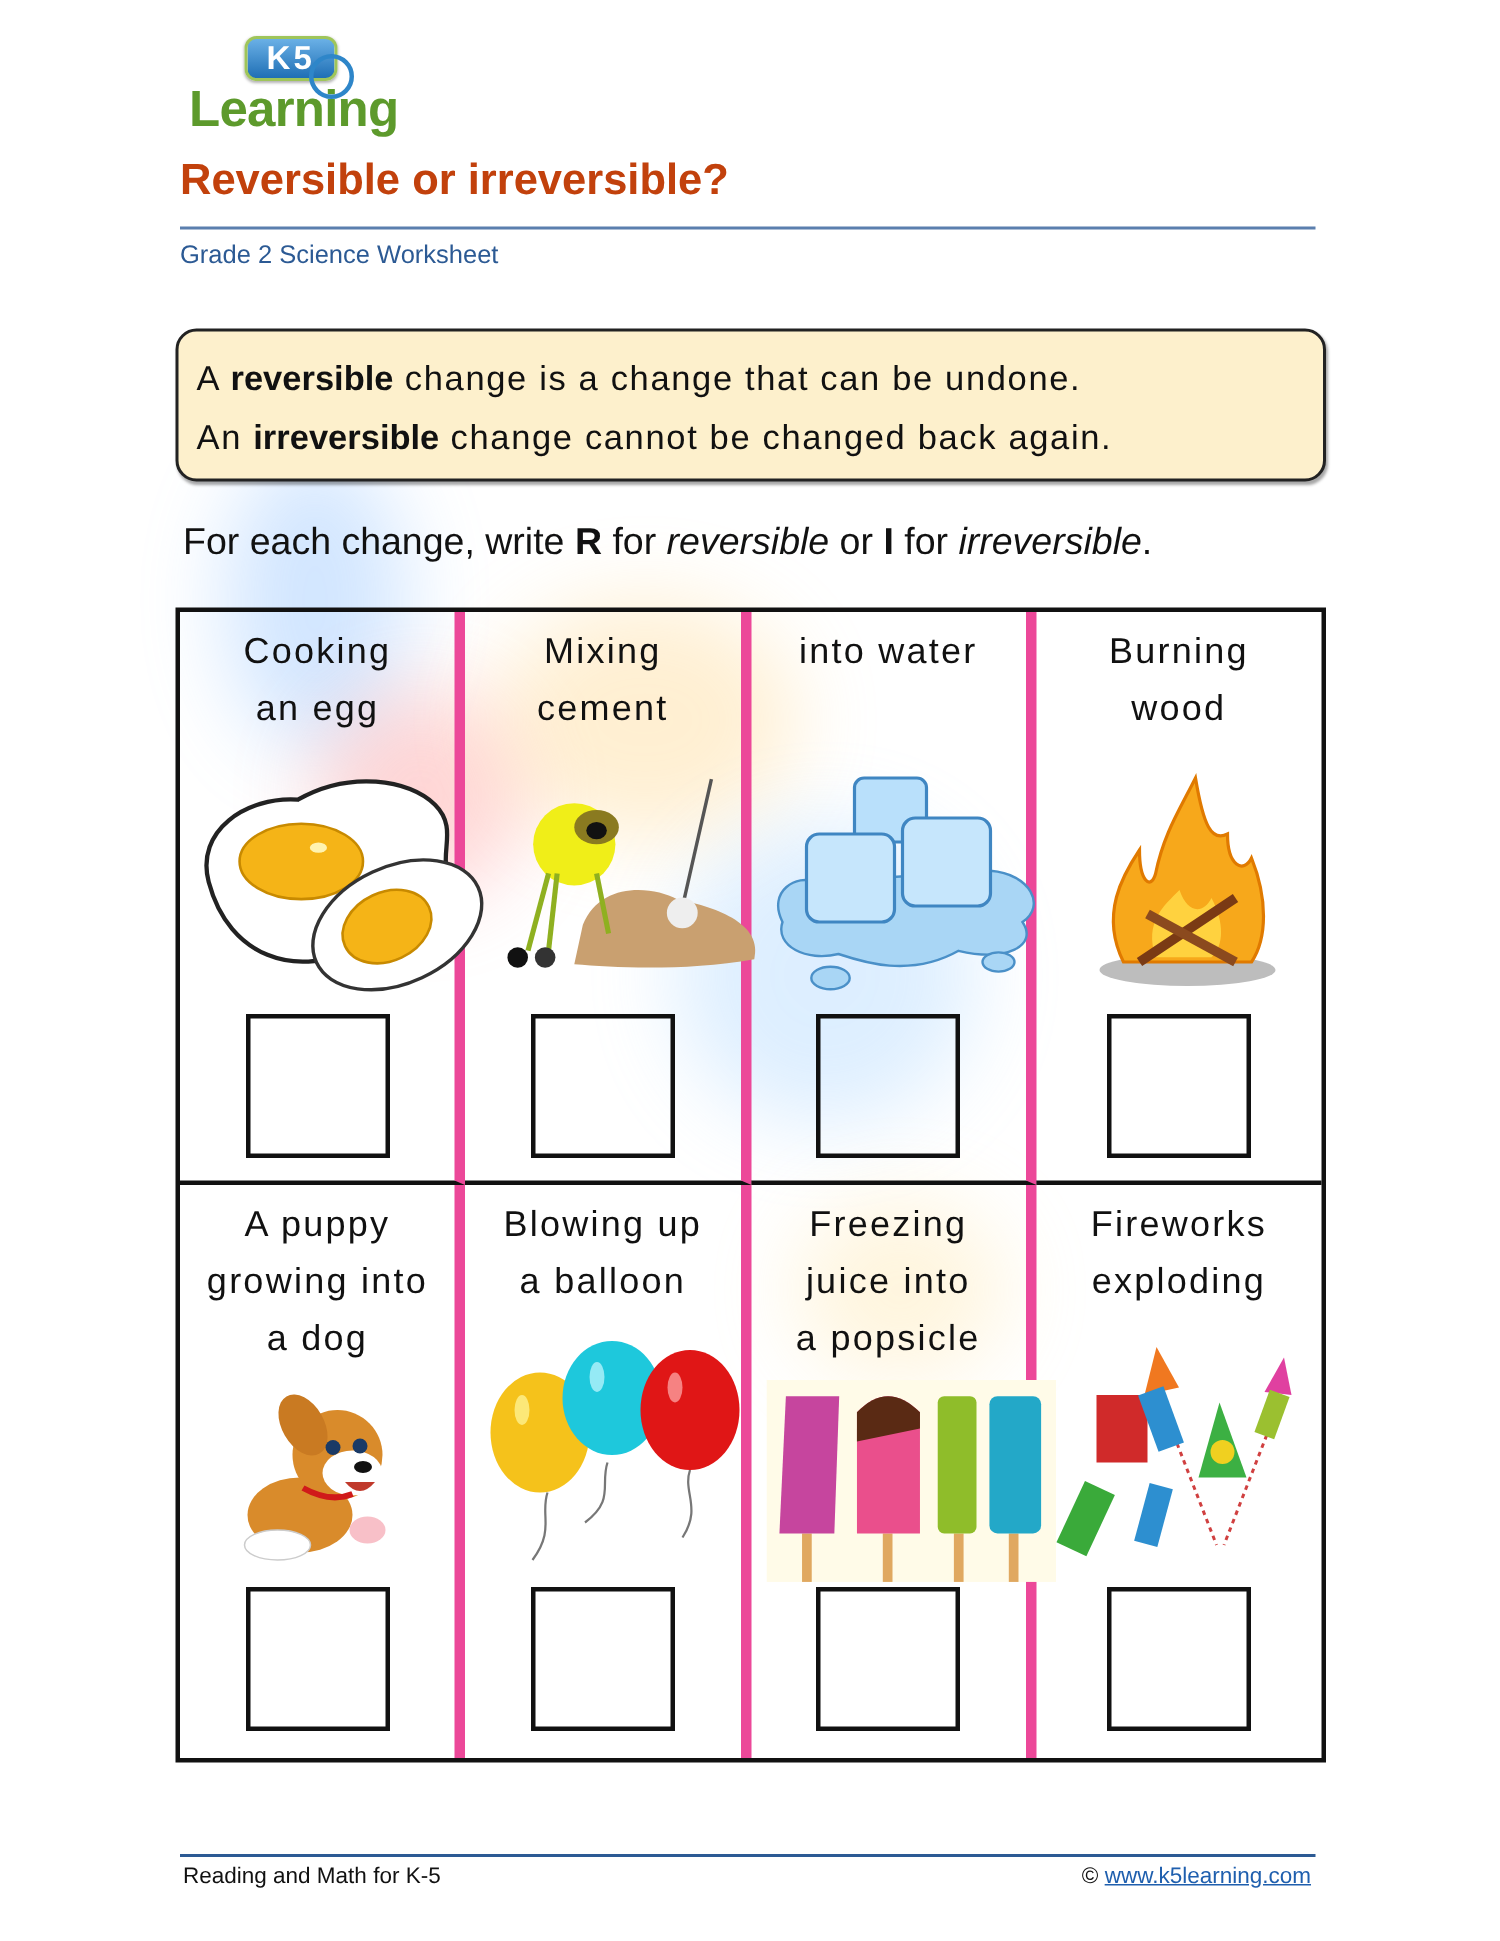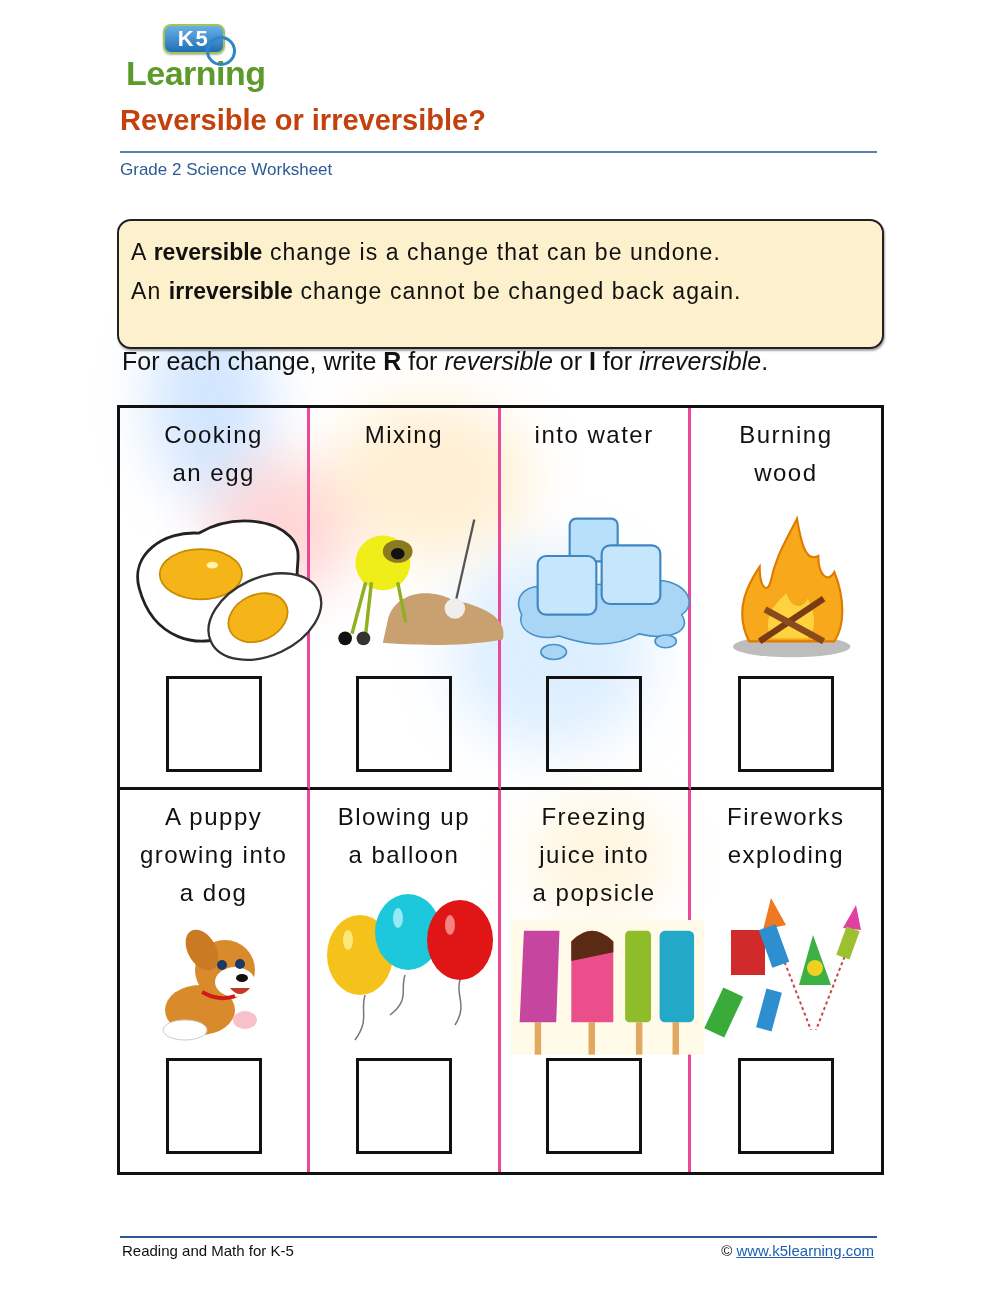--- a/index.html
+++ b/index.html
@@ -11,30 +11,30 @@
 
     .logo { position: absolute; left: 122px; top: 24px; height: 50px; display: flex; align-items: center; flex-direction: column; }
     .logo-badge { width: 62px; height: 36px; border-radius: 8px; background: linear-gradient(#6ab0e6, #1f6fb5); border: 2px solid #9fc55a; display: flex; align-items: center; justify-content: center; color: #fff; font-weight: bold; font-size: 22px; letter-spacing: 2px; box-shadow: 0 1px 2px rgba(0,0,0,0.3); }
     .logo-text { font-size: 34px; font-weight: bold; color: #5d9a2c; margin-left: 4px; letter-spacing: -0.5px; position: relative; }
     .logo-figure { position: absolute; left: 80px; top: -18px; width: 30px; height: 30px; border-radius: 50%; border: 3px solid #2e86c9; }
 
     .title { position: absolute; left: 120px; top: 104px; font-size: 29px; font-weight: bold; color: #c2410c; }
     .title-rule { position: absolute; left: 120px; top: 151px; width: 757px; height: 2px; background: #5b7fae; }
     .subtitle { position: absolute; left: 120px; top: 160px; font-size: 17px; color: #2c5a94; }
 
-    .def-box { position: absolute; left: 117px; top: 219px; width: 767px; height: 130px; background: #fdf0cc; border: 2px solid #222; border-radius: 14px; box-shadow: 1px 2px 2px rgba(0,0,0,0.35); padding: 12px 0 0 12px; }
+    .def-box { position: absolute; left: 117px; top: 219px; width: 767px; height: 102px; background: #fdf0cc; border: 2px solid #222; border-radius: 14px; box-shadow: 1px 2px 2px rgba(0,0,0,0.35); padding: 12px 0 0 12px; }
     .def-line { font-size: 23px; letter-spacing: 1.1px; line-height: 39px; white-space: nowrap; }
     .def-line b { font-weight: bold; letter-spacing: 0; }
 
     .instructions { position: absolute; left: 122px; top: 347px; font-size: 25px; white-space: nowrap; }
     .instructions b { font-weight: bold; }
     .instructions i { font-style: italic; }
 
     .grid { position: absolute; left: 117px; top: 405px; width: 767px; height: 770px; border: 3px solid #111; display: grid; grid-template-columns: repeat(4, 1fr); grid-template-rows: 1fr 1fr; }
-    .cell { position: relative; border-right: 3px solid #ec4899; border-bottom: 3px solid #111; }
+    .cell { position: relative; border-right: 7px solid #ec4899; border-bottom: 3px solid #111; }
     .cell:nth-child(4n) { border-right: none; }
     .cell:nth-child(n+5) { border-bottom: none; }
     .cell-label { position: absolute; left: 0; right: 0; top: 8px; text-align: center; font-size: 24px; line-height: 38px; letter-spacing: 1.5px; }
     .cell-label span { display: block; }
     .pic { position: absolute; left: 10px; right: 10px; top: 100px; height: 160px; }
     .pic.tall { top: 130px; height: 140px; }
     .answer-box { position: absolute; left: 50%; transform: translateX(-50%); top: 268px; width: 96px; height: 96px; border: 3px solid #111; background: transparent; }
 
     .footer-rule { position: absolute; left: 120px; top: 1236px; width: 757px; height: 2px; background: #2c5a94; }
     .footer-left { position: absolute; left: 122px; top: 1242px; font-size: 15px; color: #111; }
@@ -90,20 +90,21 @@
       <ellipse cx="72" cy="50" rx="5" ry="3" fill="#fff3b0"></ellipse>
       <ellipse cx="118" cy="95" rx="52" ry="34" fill="#fff" stroke="#333" stroke-width="2" transform="rotate(-25 118 95)"></ellipse>
       <ellipse cx="112" cy="96" rx="27" ry="20" fill="#f5b417" stroke="#c88a00" stroke-width="1.5" transform="rotate(-25 112 96)"></ellipse>
     </svg>
     <div class="answer-box"></div>
   </div>
 
   <div class="cell">
     <div class="cell-label">
       <span>Mixing</span>
+        <span>cement</span>
     </div>
     <svg class="pic" viewBox="0 0 170 140">
       <line x1="135" y1="10" x2="118" y2="85" stroke="#555" stroke-width="2"></line>
       <path d="M60,95 C70,70 100,72 115,80 C140,85 165,95 160,115 C120,122 80,120 55,118 Z" fill="#c9a070"></path>
       <circle cx="118" cy="88" r="9" fill="#eee"></circle>
       <circle cx="55" cy="48" r="24" fill="#f0ee18"></circle>
       <ellipse cx="68" cy="38" rx="13" ry="10" fill="#8a7a20"></ellipse>
       <ellipse cx="68" cy="40" rx="6" ry="5" fill="#111"></ellipse>
       <line x1="40" y1="65" x2="28" y2="110" stroke="#8fb020" stroke-width="3"></line>
       <line x1="45" y1="65" x2="40" y2="110" stroke="#8fb020" stroke-width="3"></line>

